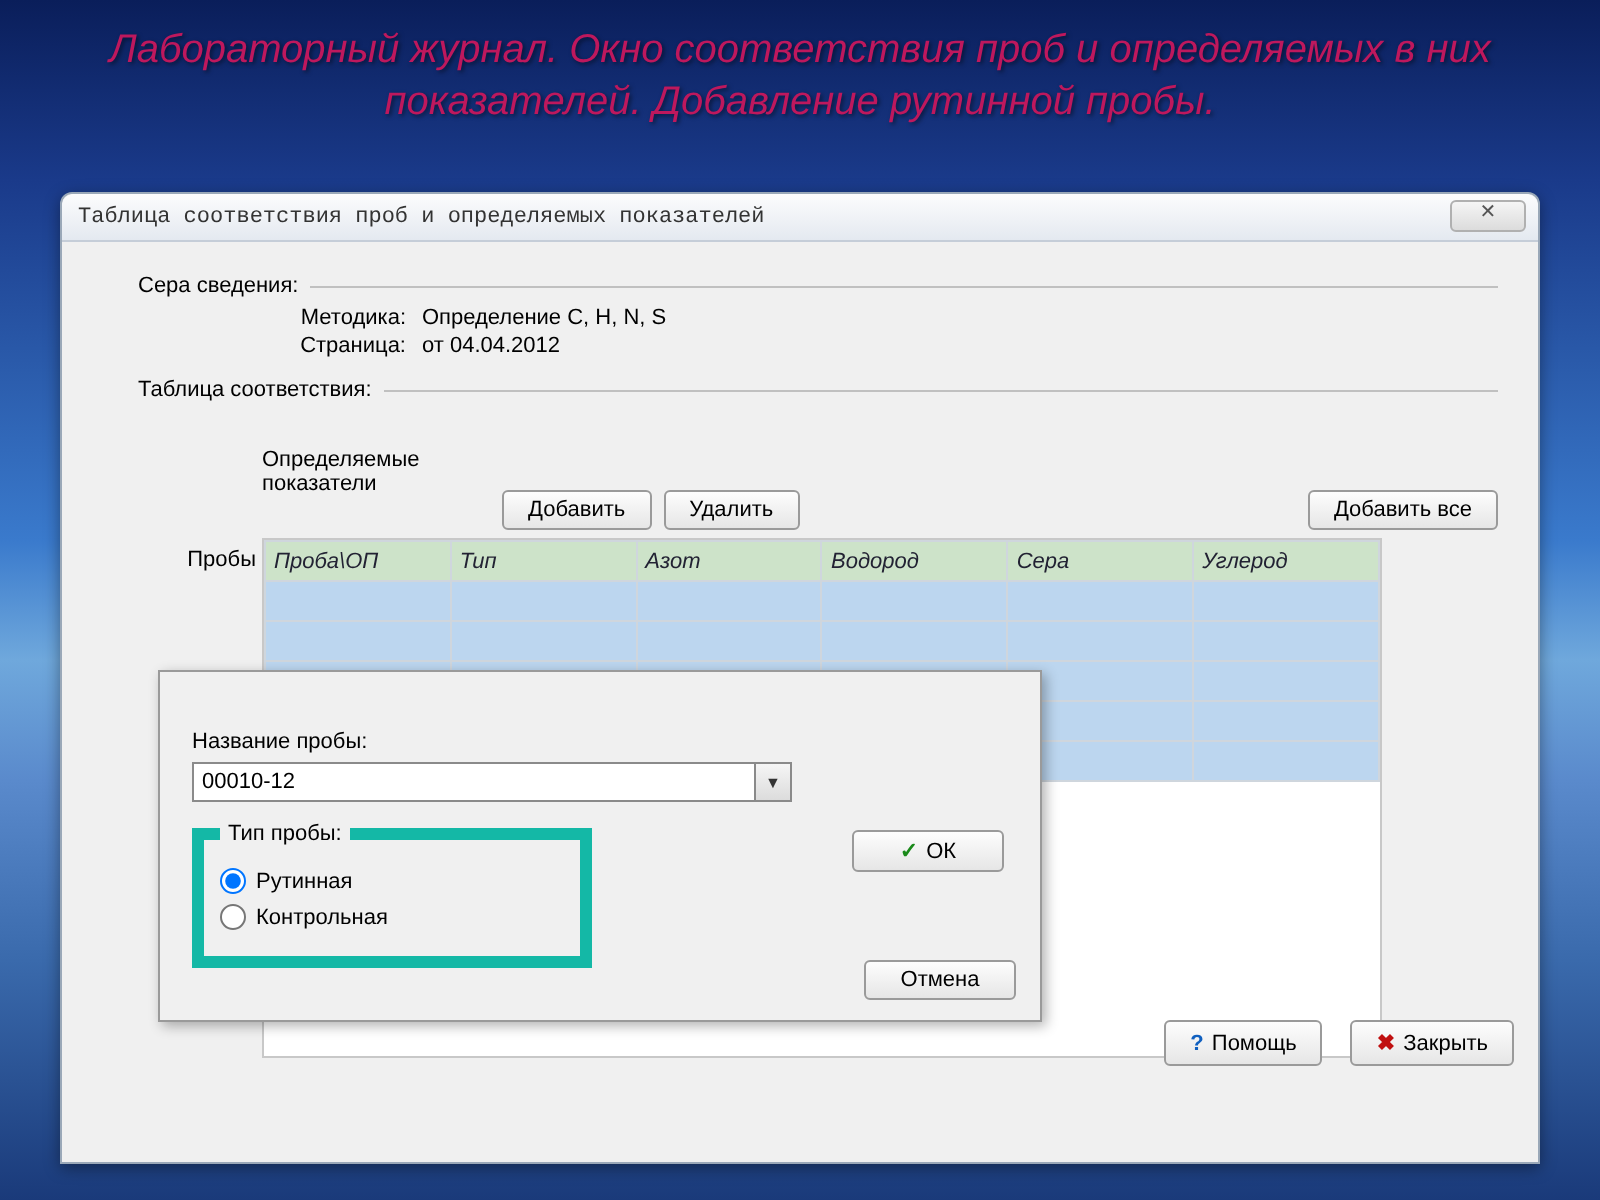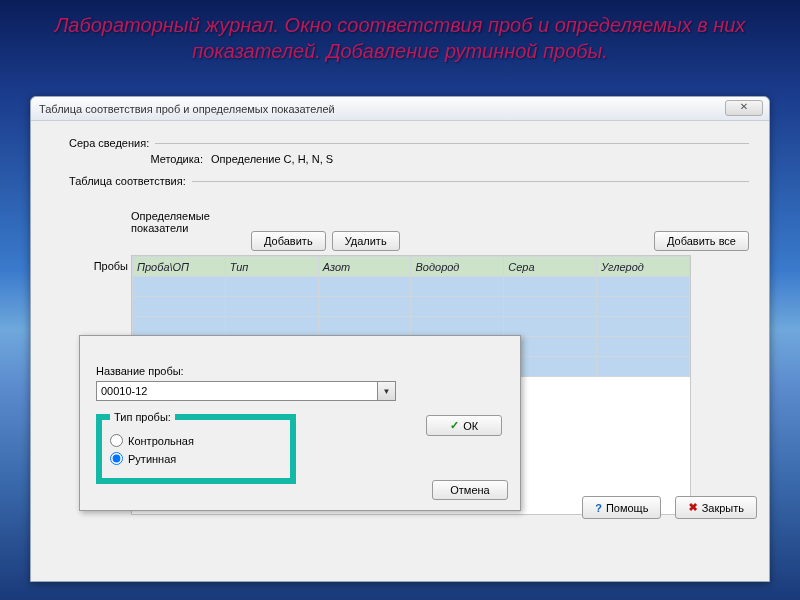--- a/index.html
+++ b/index.html
@@ -38,21 +38,21 @@
   .titlebar {
     height: 24px;
     background: linear-gradient(to bottom, #fcfcfd, #e4e9f0);
     border-bottom: 1px solid #c5cdd8;
     border-radius: 6px 6px 0 0;
     display: flex;
     align-items: center;
     padding: 0 8px;
     position: relative;
   }
-  .titlebar .title { color: #333; font-size: 11px; }
+  .titlebar .title { color: #333; font-size: 11px; font-family: Liberation Mono, monospace; }
   .titlebar .close {
     position: absolute; right: 6px; top: 3px;
     width: 38px; height: 16px;
     background: linear-gradient(to bottom, #f5f5f5, #dcdcdc);
     border: 1px solid #b0b0b0; border-radius: 3px;
     text-align: center; color: #555; line-height: 12px; font-size: 10px;
   }
   .content { padding: 10px 20px; position: relative; }
   .section-line {
     display: flex; align-items: center; margin: 6px 0 4px 18px;
@@ -175,20 +175,24 @@
   <div class="content">
 
     <div class="section-line">
       <span class="txt">Сера сведения:</span>
       <div class="rule"></div>
     </div>
     <div class="kv-row">
       <div class="k">Методика:</div>
       <div class="v">Определение C, H, N, S</div>
     </div>
+    <div class="kv-row">
+      <div class="k">Страница:</div>
+      <div class="v">от 04.04.2012</div>
+    </div>
 
     <div class="section-line" style="margin-top:10px">
       <span class="txt">Таблица соответствия:</span>
       <div class="rule"></div>
     </div>
 
     <div class="toolbar-row">
       <div class="lbl">Определяемые показатели</div>
       <button class="btn">
           <span>Добавить</span>
@@ -262,26 +266,26 @@
 
     <div class="dialog">
       <div class="lbl2">Название пробы:</div>
       <div class="combo">
         <input type="text" value="00010-12" style="">
         <div class="drop">▼</div>
       </div>
       <fieldset class="group">
         <legend>Тип пробы:</legend>
         <label class="radio-row">
+          <input type="radio" name="stype" checked="" style="">
+          <span>Рутинная</span>
+        </label>
+        <label class="radio-row">
           <input type="radio" name="stype" style="">
           <span>Контрольная</span>
-        </label>
-        <label class="radio-row">
-          <input type="radio" name="stype" checked="" style="">
-          <span>Рутинная</span>
         </label>
       </fieldset>
       <div class="dlg-buttons">
         <button class="btn">
           <span class="check-green">✓</span>
           <span>ОК</span>
         </button>
         <button class="btn">
           <span>Отмена</span>
         </button>

